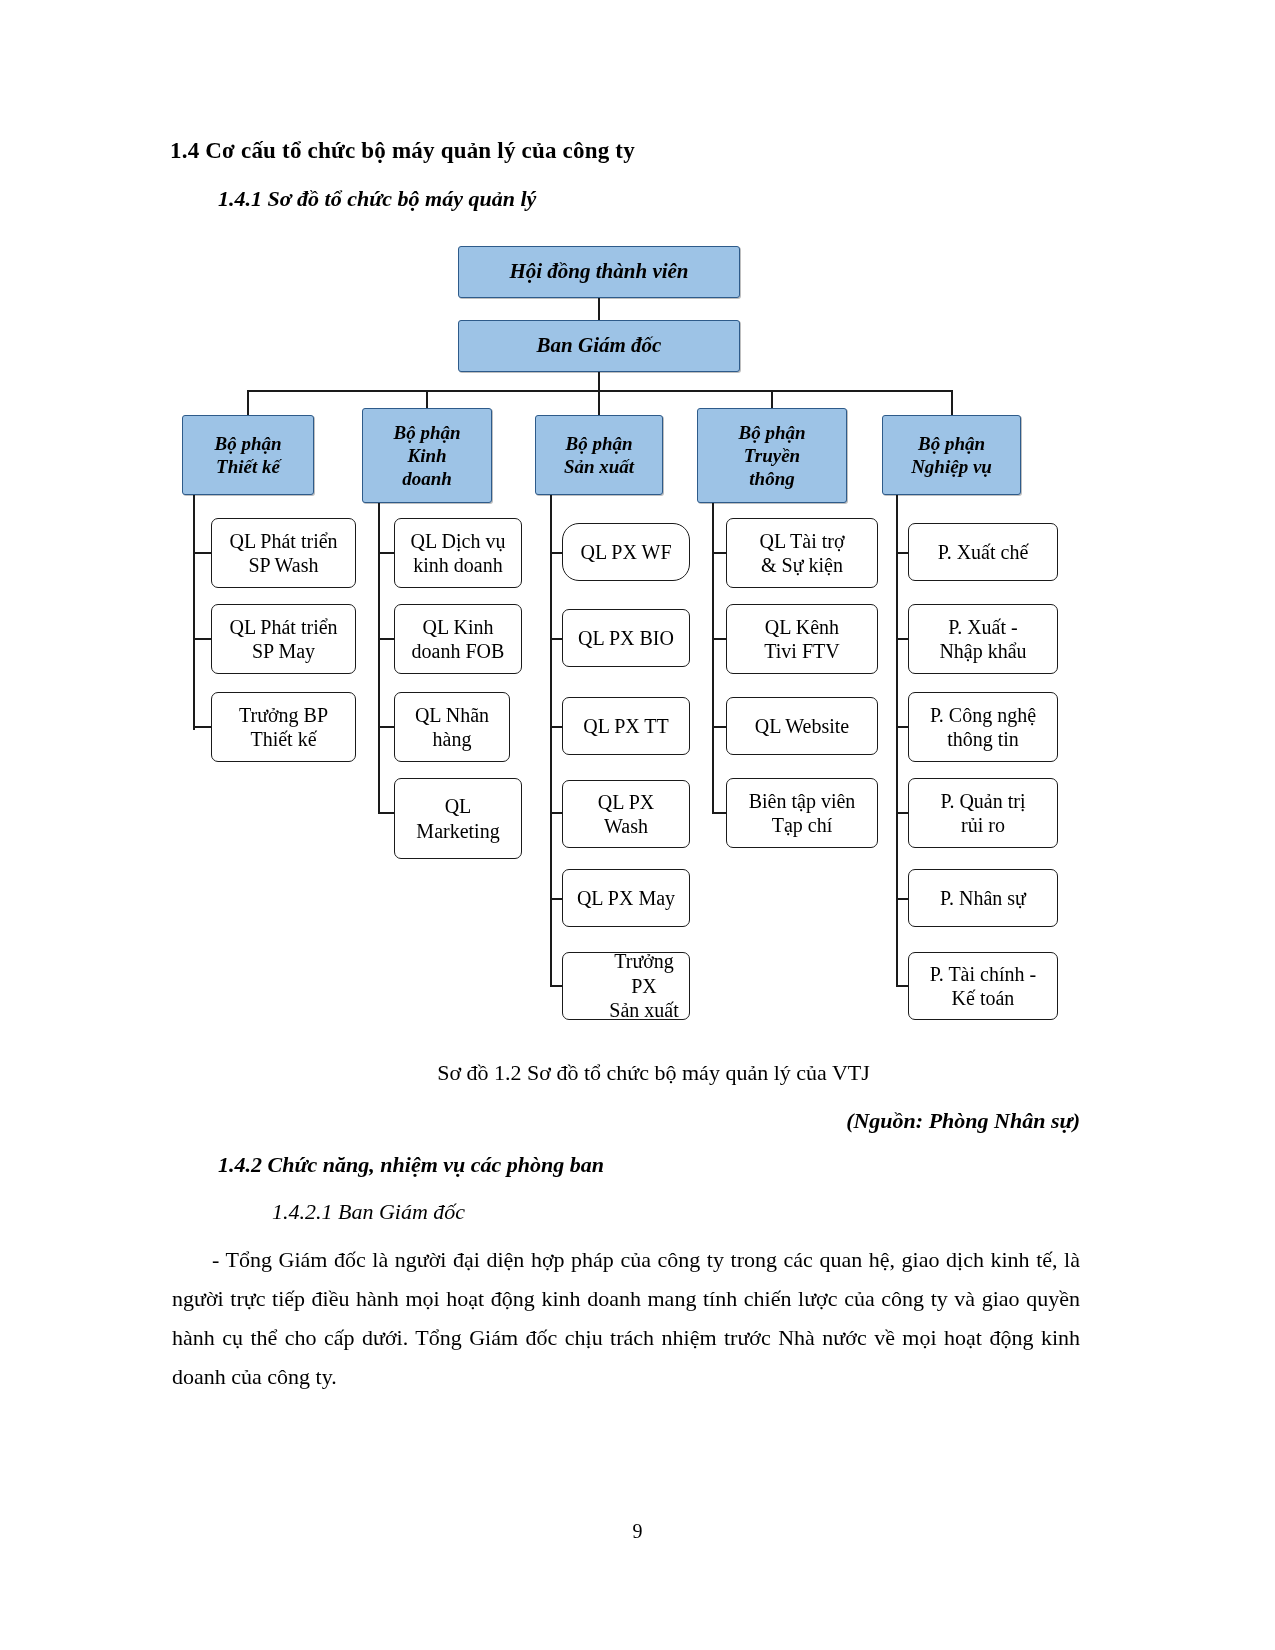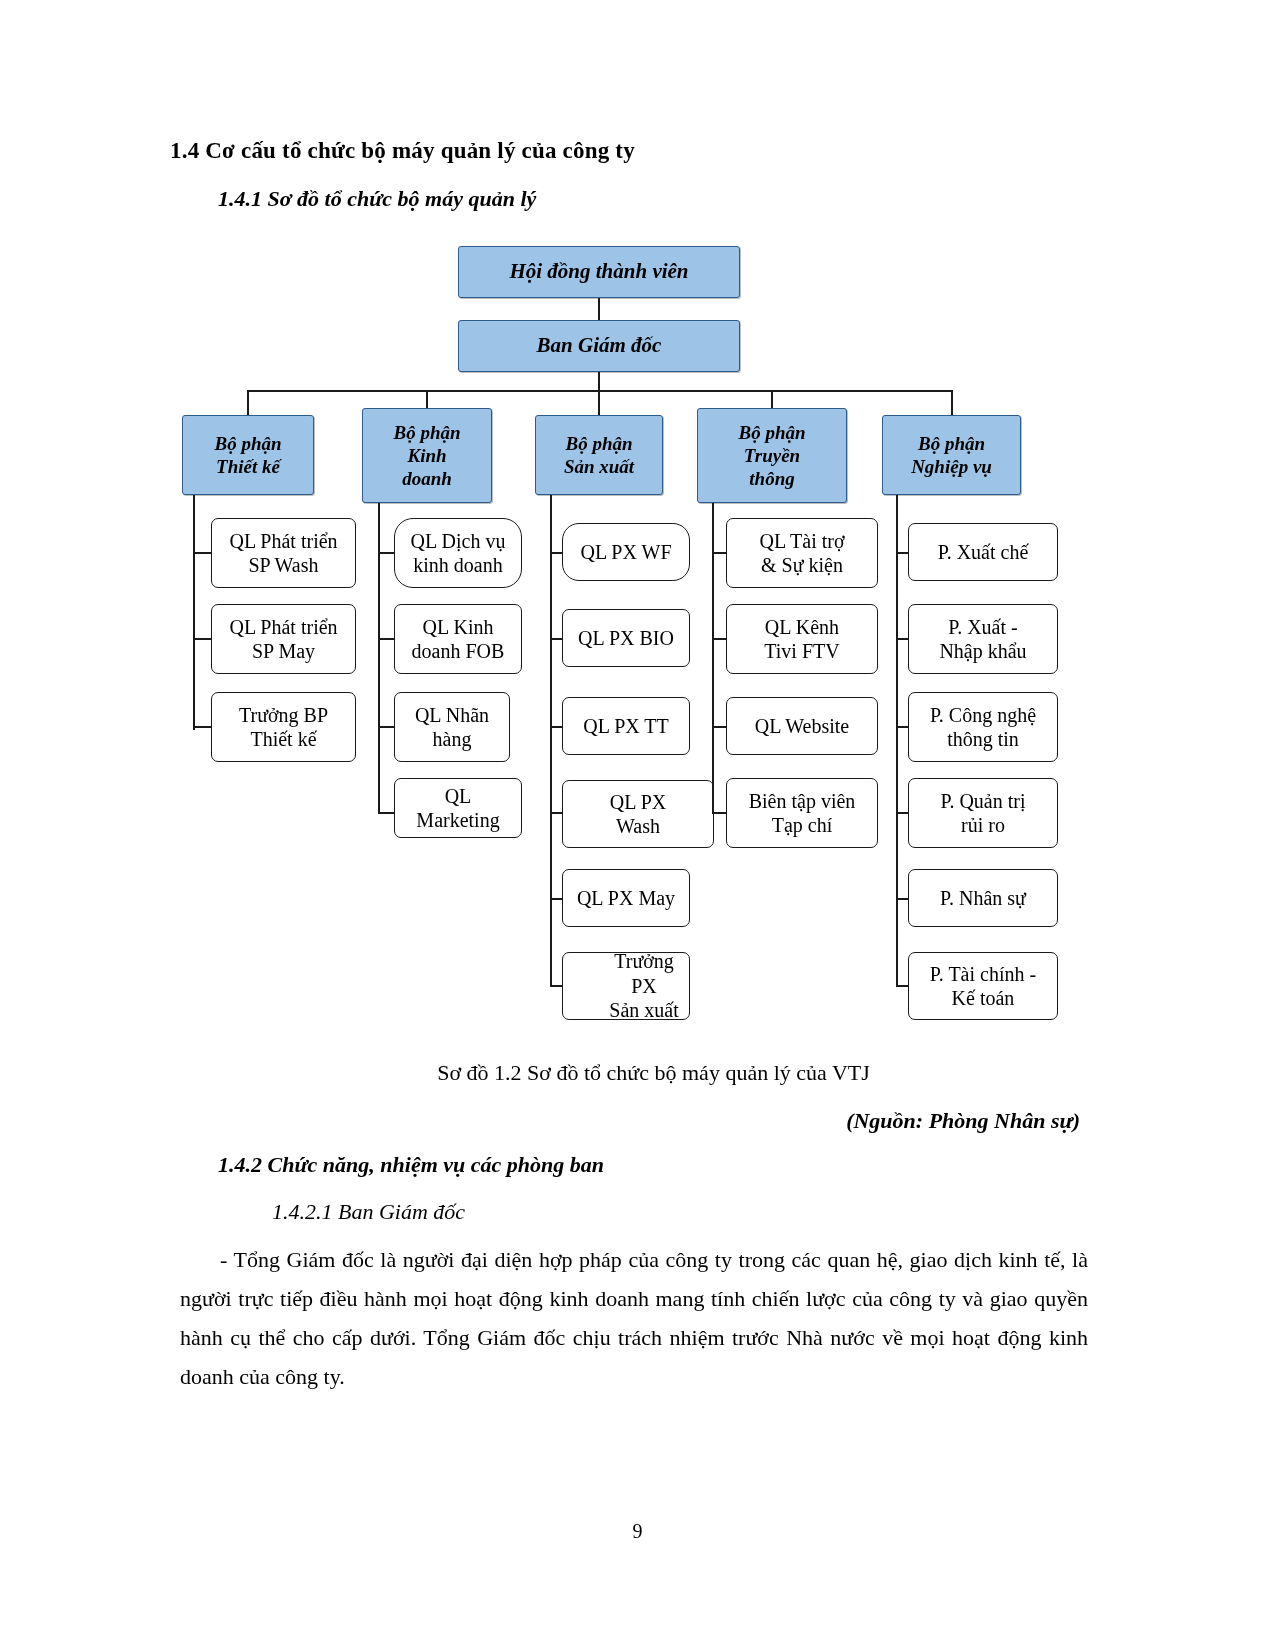--- a/index.html
+++ b/index.html
@@ -123,21 +123,20 @@
   
   .body-text {
     position: absolute;
     left: 172px;
     top: 1240px;
     width: 908px;
     font-size: 22px;
     line-height: 1.78;
     text-align: justify;
     text-indent: 40px;
-    margin-left: 8px;
   }
 
   .pagenum {
     position: absolute;
     left: 0;
     top: 1520px;
     width: 1275px;
     text-align: center;
     font-size: 20px;
   }
@@ -196,41 +195,41 @@
 SP May</div>
     <div class="node leaf" style="left:211px; top:692px; width:145px; height:70px; white-space:pre-line;">Trưởng BP
 Thiết kế</div>
 
     <div class="line vline" style="left:378px; top:503px; height:310px;"></div>
     <div class="line hline" style="left:378px; top:552px; width:18px;"></div>
     <div class="line hline" style="left:378px; top:638px; width:18px;"></div>
     <div class="line hline" style="left:378px; top:726px; width:18px;"></div>
     <div class="line hline" style="left:378px; top:812px; width:18px;"></div>
 
-    <div class="node leaf" style="left:394px; top:518px; width:128px; height:70px; white-space:pre-line;border-radius:19px;">QL Dịch vụ
+    <div class="node leaf" style="left:394px; top:518px; width:128px; height:70px; white-space:pre-line;">QL Dịch vụ
 kinh doanh</div>
     <div class="node leaf" style="left:394px; top:604px; width:128px; height:70px; white-space:pre-line;">QL Kinh
 doanh FOB</div>
     <div class="node leaf" style="left:394px; top:692px; width:116px; height:70px; white-space:pre-line;">QL Nhãn
 hàng</div>
-    <div class="node leaf" style="left:394px; top:778px; width:128px; height:60px; white-space:pre-line;">QL
+    <div class="node leaf" style="left:394px; top:778px; width:128px; height:81px; white-space:pre-line;">QL
 Marketing</div>
 
     <div class="line vline" style="left:550px; top:495px; height:492px;"></div>
     <div class="line hline" style="left:550px; top:552px; width:14px;"></div>
     <div class="line hline" style="left:550px; top:638px; width:14px;"></div>
     <div class="line hline" style="left:550px; top:726px; width:14px;"></div>
     <div class="line hline" style="left:550px; top:812px; width:14px;"></div>
     <div class="line hline" style="left:550px; top:898px; width:14px;"></div>
     <div class="line hline" style="left:550px; top:985px; width:14px;"></div>
 
     <div class="node leaf" style="left:562px; top:523px; width:128px; height:58px;border-radius:17px;">QL PX WF</div>
     <div class="node leaf" style="left:562px; top:609px; width:128px; height:58px;">QL PX BIO</div>
     <div class="node leaf" style="left:562px; top:697px; width:128px; height:58px;">QL PX TT</div>
-    <div class="node leaf" style="left:562px; top:780px; width:152px; height:68px; white-space:pre-line;">QL PX
+    <div class="node leaf" style="left:562px; top:780px; width:128px; height:68px; white-space:pre-line;">QL PX
 Wash</div>
     <div class="node leaf" style="left:562px; top:869px; width:128px; height:58px;">QL PX May</div>
     <div class="node leaf" style="left:562px; top:952px; width:128px; height:68px; white-space:pre-line;padding-left:36px;">Trưởng PX
 Sản xuất</div>
 
     <div class="line vline" style="left:712px; top:503px; height:310px;"></div>
     <div class="line hline" style="left:712px; top:552px; width:16px;"></div>
     <div class="line hline" style="left:712px; top:638px; width:16px;"></div>
     <div class="line hline" style="left:712px; top:726px; width:16px;"></div>
     <div class="line hline" style="left:712px; top:812px; width:16px;"></div>

